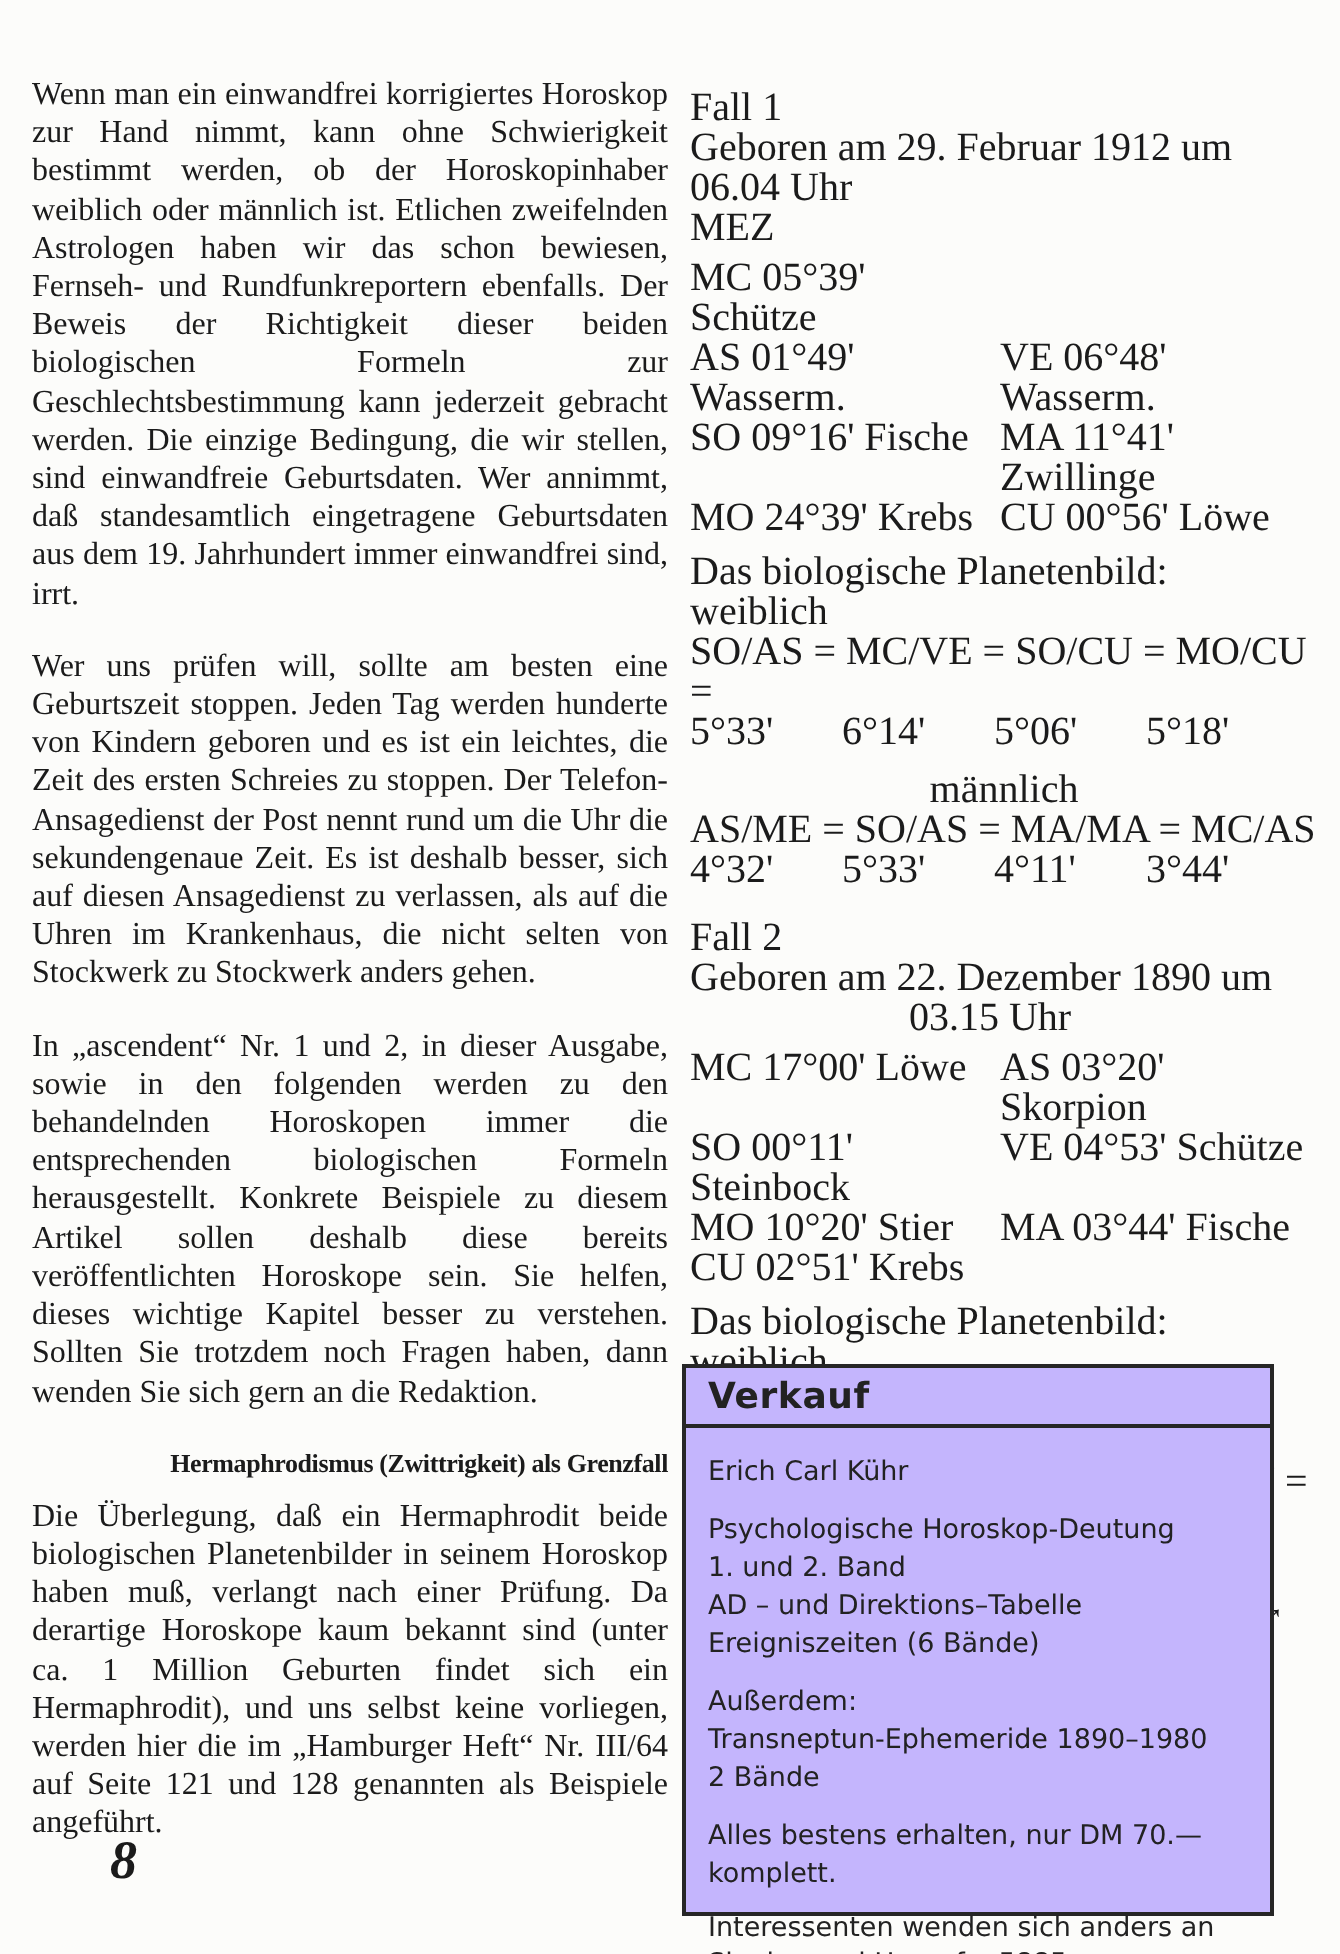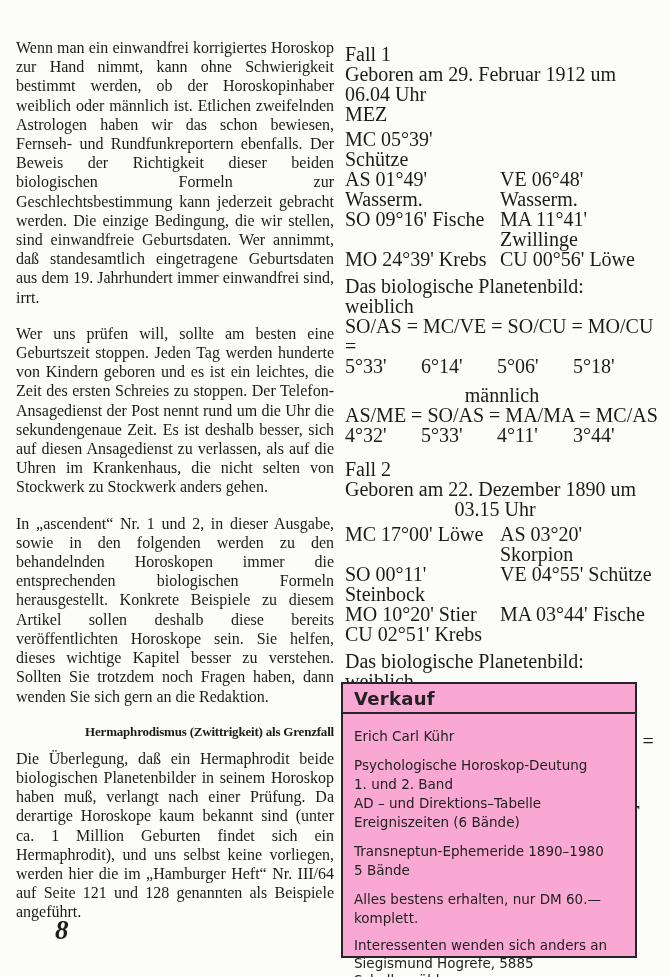--- a/index.html
+++ b/index.html
@@ -45,21 +45,21 @@
   .pb-label{margin-top:7px;}
   .gender{margin-top:9px;text-align:center;}
   .formula{font-family:"Liberation Serif","DejaVu Sans",serif;}
   .vals span{display:inline-block;width:71px;font-family:"Liberation Serif","DejaVu Sans",serif;}
   .vals2 span{display:inline-block;width:76px;}
   .pre{white-space:pre;}
 
   
   .ad-box{
     position:absolute;left:341px;top:682px;width:296px;height:276px;
-    border:2px solid #262626;background:#f9a8d4;box-sizing:border-box;
+    border:2px solid #262626;background:#c4b5fd;box-sizing:border-box;
     font-family:"DejaVu Sans","Liberation Sans",sans-serif;
     color:#222;
   }
   .ad-header{
     font-size:18px;font-weight:bold;letter-spacing:0.3px;
     padding:4px 0 3px 11px;border-bottom:2px solid #262626;
   }
   .ad-body{padding:9px 11px 0 11px;font-size:13.5px;line-height:19px;}
   .ad-seller{margin:4px 0 10px 0;}
   .ad-group{margin:0 0 10px 0;}
@@ -130,21 +130,21 @@
       <div>Geboren am 22. Dezember 1890 um</div>
       <div class="birth-line2-right">03.15 Uhr</div>
 
       <div class="positions">
         <div class="pos-row">
           <span class="pos-l">MC 17°00' Löwe</span>
           <span class="pos-r">AS 03°20' Skorpion</span>
         </div>
         <div class="pos-row">
           <span class="pos-l">SO 00°11' Steinbock</span>
-          <span class="pos-r">VE 04°55' Schütze</span>
+          <span class="pos-r">VE 04°53' Schütze</span>
         </div>
         <div class="pos-row">
           <span class="pos-l">MO 10°20' Stier</span>
           <span class="pos-r">MA 03°44' Fische</span>
         </div>
         <div class="pos-row">
           <span class="pos-r">CU 02°51' Krebs</span>
         </div>
       </div>
 
@@ -177,24 +177,25 @@
     <div class="ad-header">Verkauf</div>
     <div class="ad-body">
       <div class="ad-seller">Erich Carl Kühr</div>
       <div class="ad-group">
         <div>Psychologische Horoskop-Deutung</div>
         <div>1. und 2. Band</div>
         <div>AD – und Direktions–Tabelle</div>
         <div>Ereigniszeiten (6 Bände)</div>
       </div>
       <div class="ad-group">
+        <div>Außerdem:</div>
         <div>Transneptun-Ephemeride 1890–1980</div>
-        <div>5 Bände</div>
-      </div>
-      <div class="ad-price">Alles bestens erhalten, nur DM 60.— komplett.</div>
+        <div>2 Bände</div>
+      </div>
+      <div class="ad-price">Alles bestens erhalten, nur DM 70.— komplett.</div>
       <div class="ad-contact">
         <div>Interessenten wenden sich anders an</div>
         <div>Siegismund Hogrefe, 5885 Schalksmühle,</div>
 
       </div>
     </div>
   </div>
 
 </div>
 

